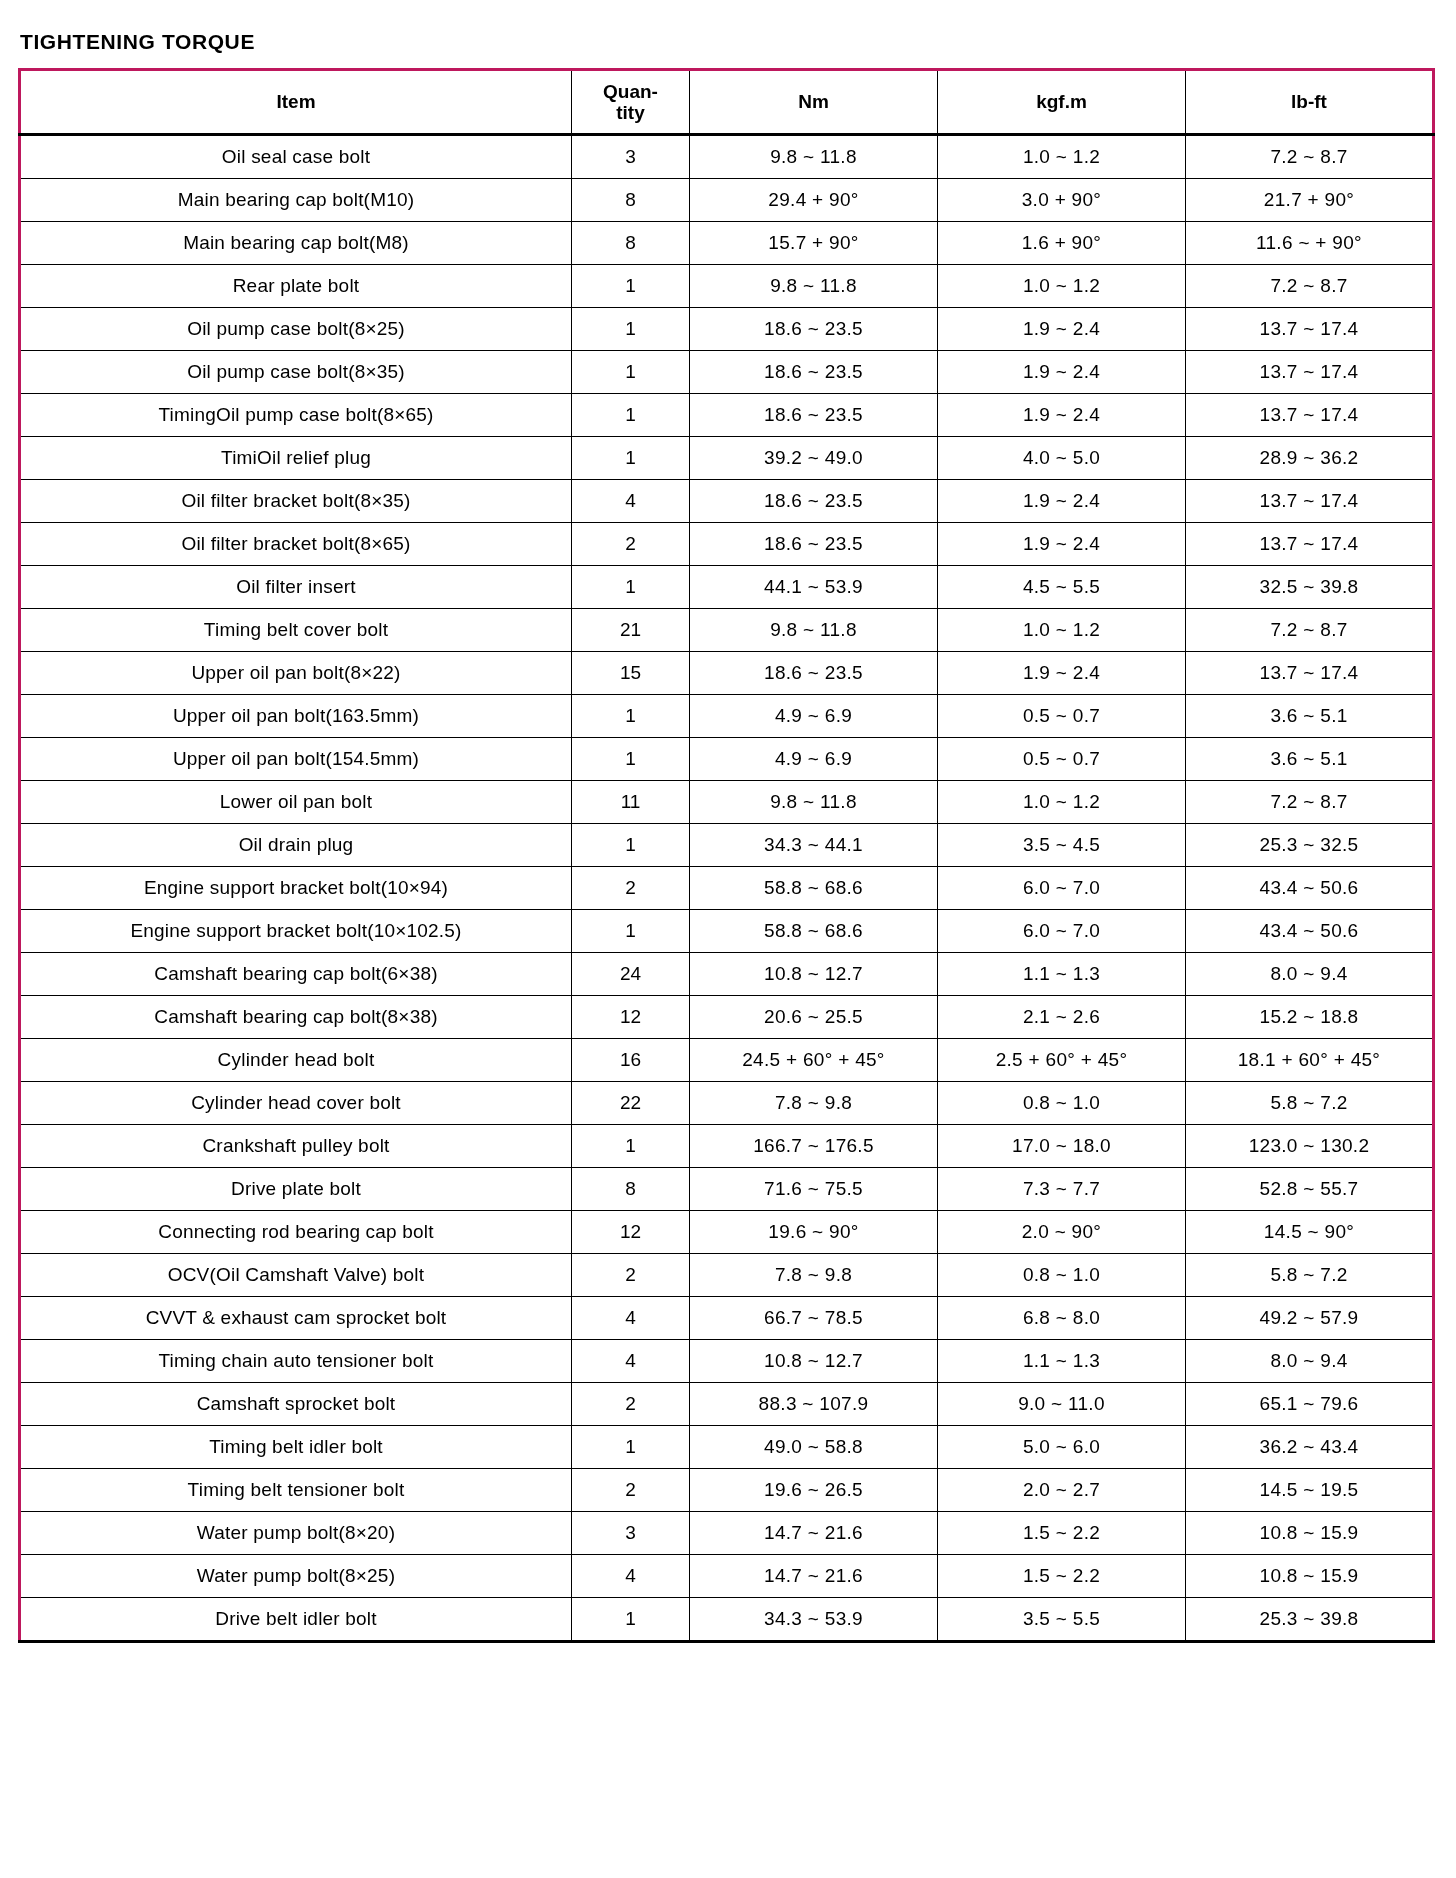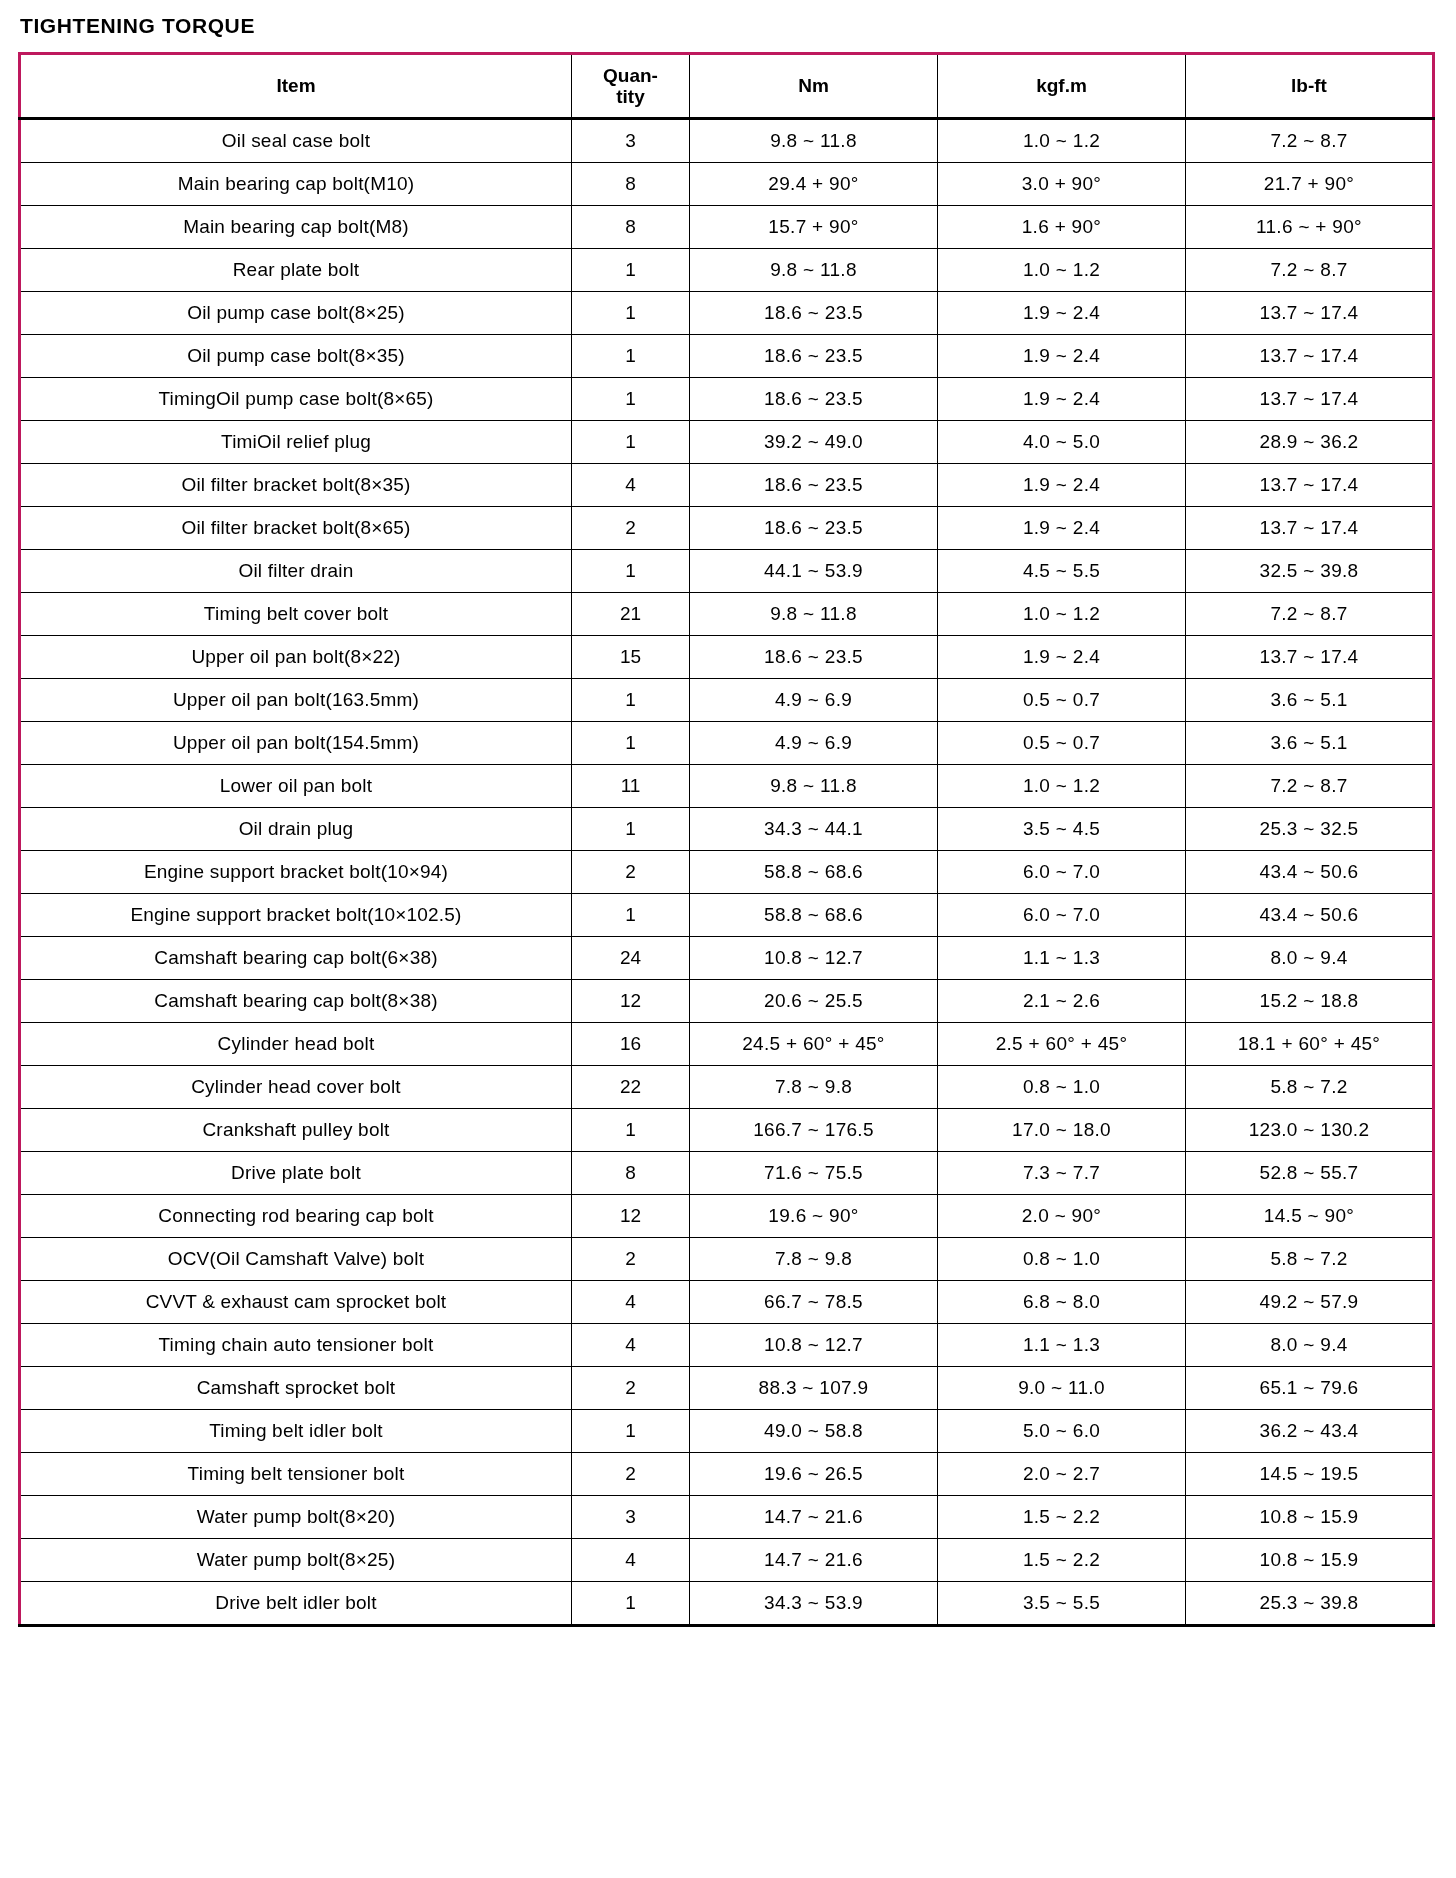--- a/index.html
+++ b/index.html
@@ -10,21 +10,21 @@
   body {
     width: 1456px;
     height: 1878px;
     font-family: "Liberation Sans", sans-serif;
     color: #000000;
     -webkit-font-smoothing: antialiased;
   }
   .page {
     box-sizing: border-box;
     width: 1456px;
-    padding: 14px 18px 0 18px;
+    padding: 30px 18px 0 18px;
   }
   .doc-title {
     font-size: 21px;
     font-weight: bold;
     letter-spacing: 0.6px;
     margin: 0 0 14px 2px;
   }
   table.torque {
     border-collapse: collapse;
     width: 1414px;
@@ -160,21 +160,21 @@
           <td class="val thick-right">13.7 ~ 17.4</td>
         </tr>
         <tr>
           <td class="item thick-left">Oil filter bracket bolt(8×65)</td>
           <td class="num">2</td>
           <td class="val">18.6 ~ 23.5</td>
           <td class="val">1.9 ~ 2.4</td>
           <td class="val thick-right">13.7 ~ 17.4</td>
         </tr>
         <tr>
-          <td class="item thick-left">Oil filter drain</td>
+          <td class="item thick-left">Oil filter insert</td>
           <td class="num">1</td>
           <td class="val">44.1 ~ 53.9</td>
           <td class="val">4.5 ~ 5.5</td>
           <td class="val thick-right">32.5 ~ 39.8</td>
         </tr>
         <tr>
           <td class="item thick-left">Timing belt cover bolt</td>
           <td class="num">21</td>
           <td class="val">9.8 ~ 11.8</td>
           <td class="val">1.0 ~ 1.2</td>

